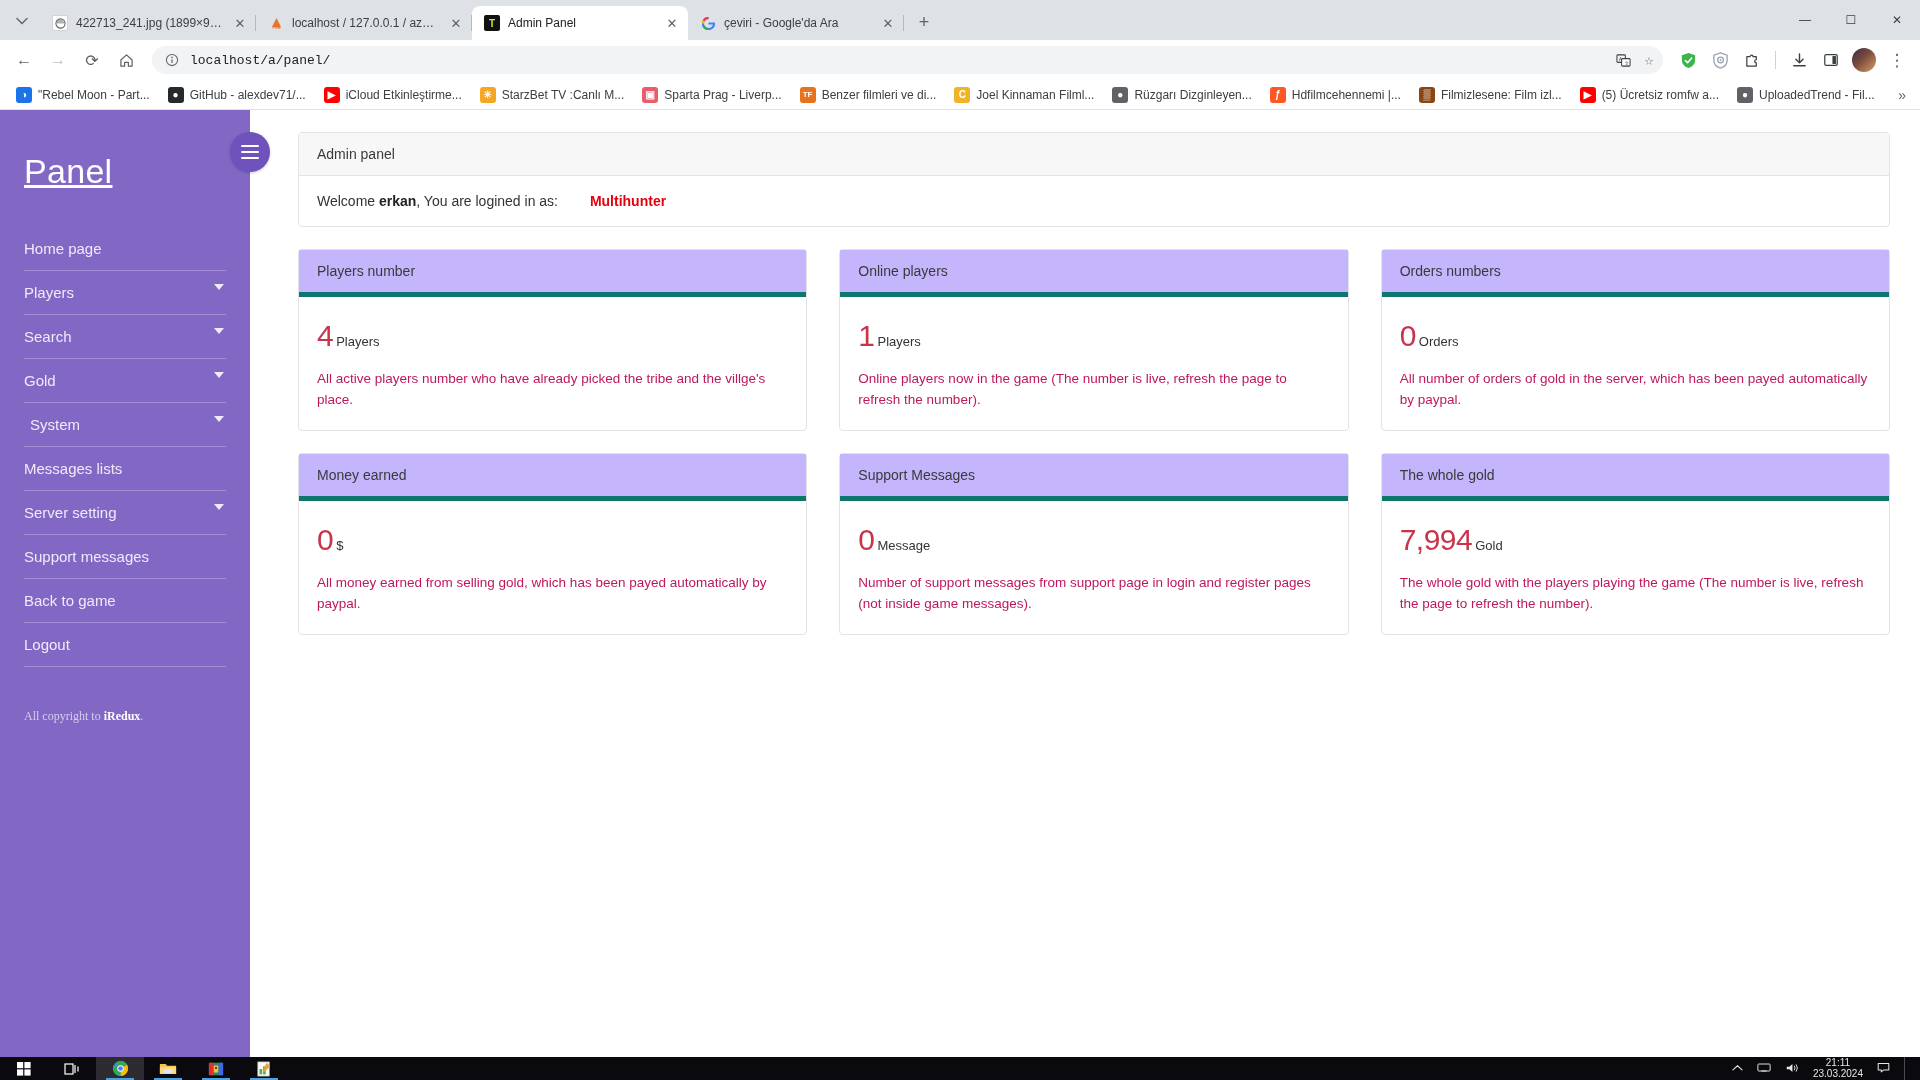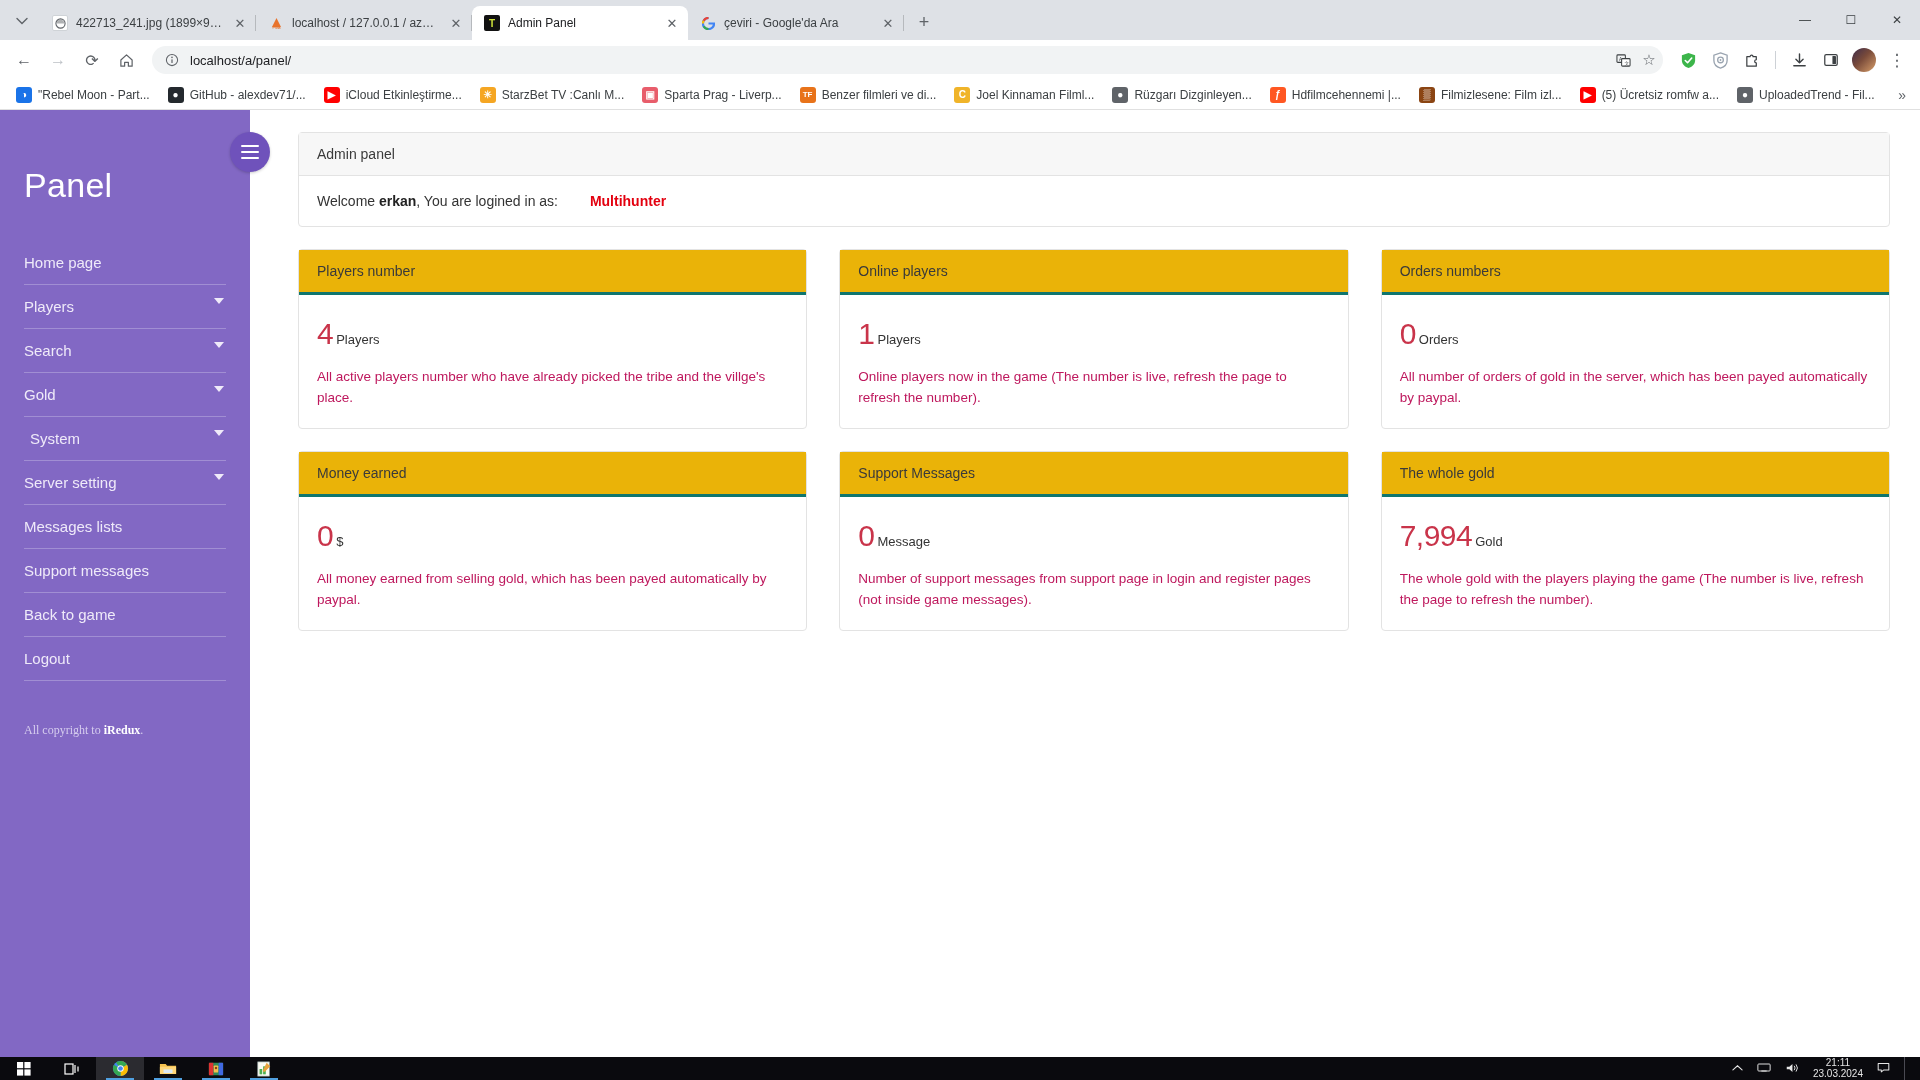--- a/index.html
+++ b/index.html
@@ -69,21 +69,21 @@
     align-items: center; padding: 0 8px; gap: 2px;
   }
   .nav-btn {
     width: 32px; height: 32px; display: flex; align-items: center;
     justify-content: center; color: #5f6368; font-size: 16px; flex: 0 0 auto;
   }
   .nav-btn.disabled { color: #bdc1c6; }
   .omnibox {
     flex: 1 1 auto; height: 28px; background: #f1f3f4;
     border-radius: 14px; display: flex; align-items: center;
-    margin: 0 8px; padding: 0 6px 0 12px; gap: 10px; min-width: 0;
+    margin: 0 8px; padding: 0 6px 0 12px; gap: 10px; min-width: 0; font-family: Liberation Mono, monospace;
   }
   .omni-icon {
     width: 16px; height: 16px; flex: 0 0 16px; color: #5f6368;
     display: flex; align-items: center; justify-content: center; font-size: 12px;
   }
   .omni-url {
     flex: 1 1 auto; font-size: 13px; color: #202124;
     white-space: nowrap; overflow: hidden;
   }
   .tb-icon {
@@ -126,21 +126,21 @@
   .hamburger {
     position: absolute; right: -20px; top: 22px;
     width: 40px; height: 40px; border-radius: 50%;
     background: #6f52bb; display: flex; flex-direction: column;
     align-items: center; justify-content: center; gap: 4px;
     box-shadow: 0 1px 3px rgba(0,0,0,.2);
   }
   .hamburger span { display: block; width: 18px; height: 2px; background: #fff; border-radius: 1px; }
   .brand {
     font-size: 34px; font-weight: 400; color: #fff;
-    padding: 56px 0 36px 0; letter-spacing: .3px;
+    padding: 42px 0 36px 0; letter-spacing: .3px; text-decoration: underline;
   }
   .nav-item {
     display: flex; align-items: flex-start; justify-content: space-between;
     padding: 13px 0; font-size: 15px; color: #efeaf9;
     border-bottom: 1px solid rgba(255,255,255,.25);
   }
   .nav-item.indent { padding-left: 6px; }
   .nav-item .caret {
     width: 0; height: 0; border-left: 5px solid transparent;
     border-right: 5px solid transparent; border-top: 6px solid #efeaf9;
@@ -162,21 +162,21 @@
   .panel-body { padding: 17px 18px; font-size: 14px; color: #333; }
   .red { color: #e3000f; font-weight: 600; padding-left: 28px; }
   .welcome b { font-weight: 700; color: #222; margin-top: 31px; }
 
   .cards { display: flex; gap: 32px; margin-top: 22px; }
   .card {
     flex: 1 1 0; border: 1px solid #e3e3e3; border-radius: 4px;
     background: #fff; display: flex; flex-direction: column;
   }
   .card-head {
-    background: #eab308; border-bottom: 3px solid #0f766e;
+    background: #c4b5fd; border-bottom: 5px solid #0f766e;
     padding: 13px 18px; font-size: 14px; color: #3a3a3a;
   }
   .card-body { padding: 24px 18px 20px 18px; }
   .stat { margin-bottom: 18px; line-height: 1; }
   .stat-value {
     font-size: 30px; color: #c9344a; font-weight: 400; letter-spacing: -.5px;
   }
   .stat-unit { font-size: 13px; color: #333; margin-left: 3px; }
   .card-desc { font-size: 13.5px; color: #be185d; line-height: 1.52; }
 
@@ -405,25 +405,25 @@
       </div>
       <div class="nav-item">
         <span>Gold</span>
         <span class="caret"></span>
       </div>
       <div class="nav-item indent">
         <span>System</span>
         <span class="caret"></span>
       </div>
       <div class="nav-item">
+        <span>Messages lists</span>
+      </div>
+      <div class="nav-item">
         <span>Server setting</span>
         <span class="caret"></span>
-      </div>
-      <div class="nav-item">
-        <span>Messages lists</span>
       </div>
       <div class="nav-item">
         <span>Support messages</span>
       </div>
       <div class="nav-item">
         <span>Back to game</span>
       </div>
       <div class="nav-item">
         <span>Logout</span>
       </div>

